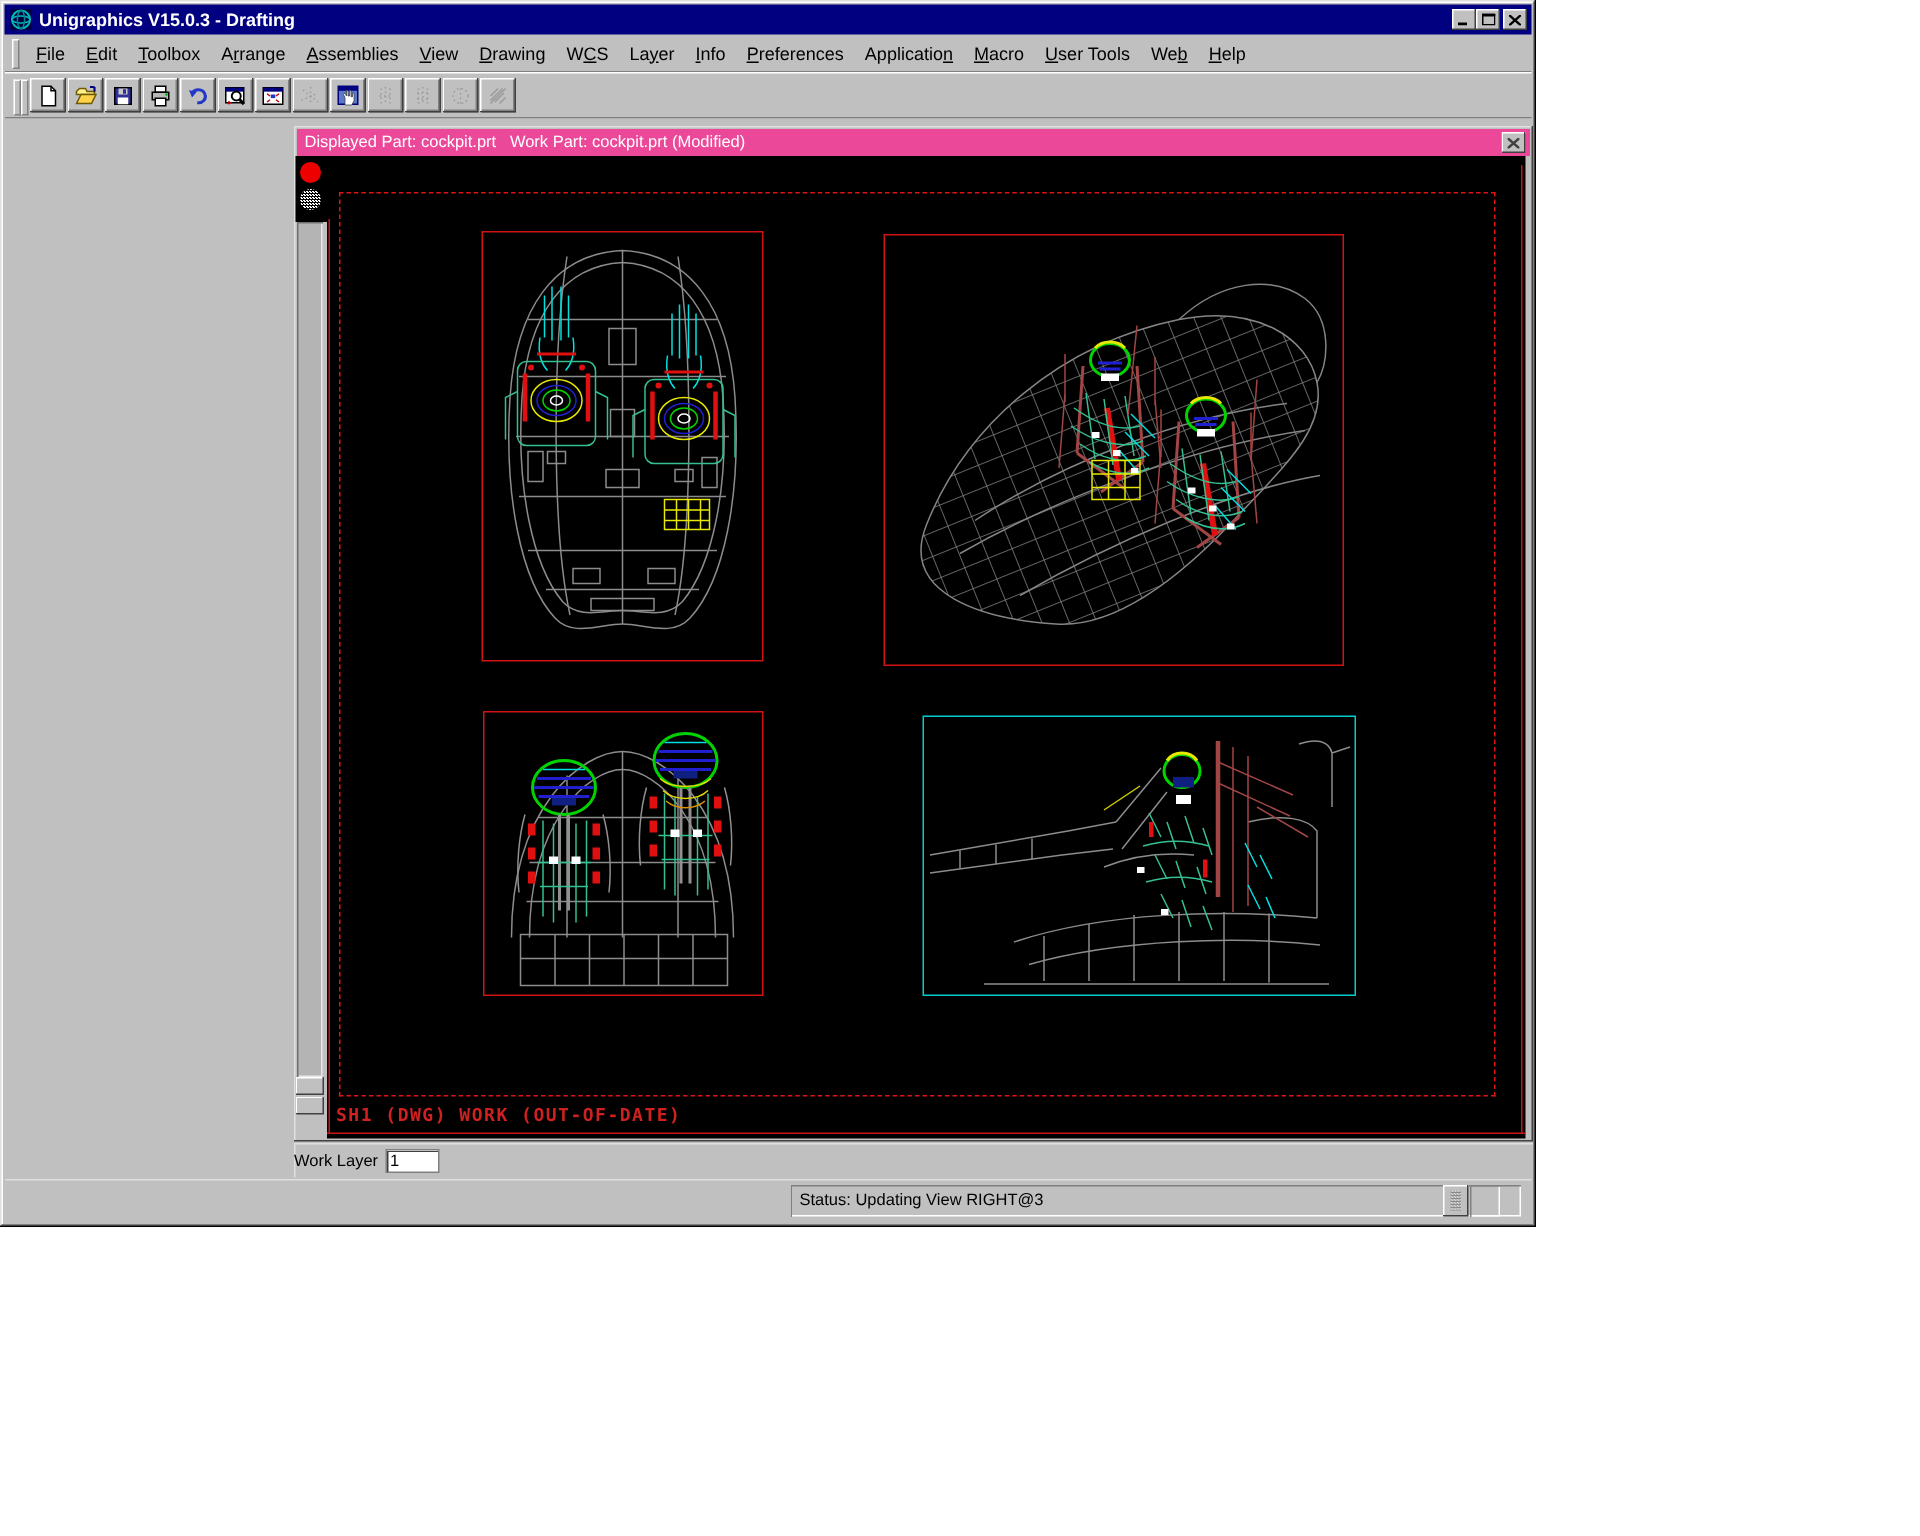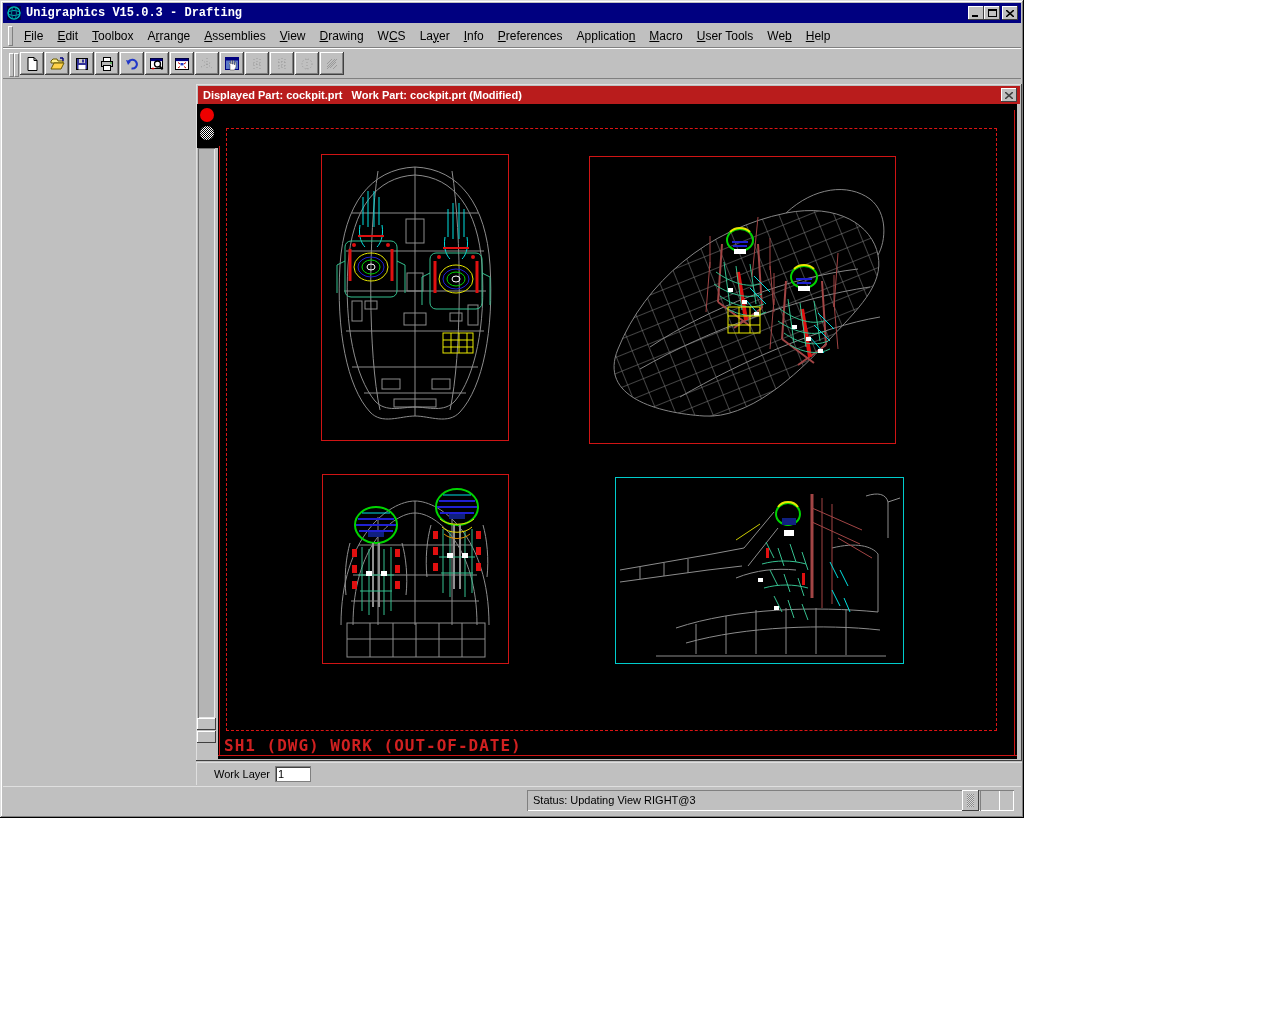--- a/index.html
+++ b/index.html
@@ -6,69 +6,69 @@
   .screen{position:relative;width:1280px;height:1024px;background:#ffffff;overflow:hidden;
           font-family:"Liberation Sans",sans-serif;-webkit-font-smoothing:none;}
   .raised1{background:#c0c0c0;box-shadow:inset -1px -1px 0 #404040,inset 1px 1px 0 #ffffff;}
   .dither-bw{background:conic-gradient(#fff 0 25%,#000 0 50%,#fff 0 75%,#000 0) 0 0/2px 2px;}
   .dither-gy{background:conic-gradient(#d8d8d8 0 25%,#8a8a8a 0 50%,#d8d8d8 0 75%,#8a8a8a 0) 0 0/2px 2px;}
   
   #app{position:absolute;left:0;top:0;width:1024px;height:818px;background:#c0c0c0;
        box-shadow:inset -1px -1px 0 #000000,inset 1px 1px 0 #dfdfdf,inset -2px -2px 0 #808080,inset 2px 2px 0 #ffffff;}
   .titlebar{position:absolute;left:3px;top:3px;width:1018px;height:20px;background:#000080;display:flex;align-items:center;}
   .app-icon{width:16px;height:16px;margin-left:3px;flex:0 0 auto;}
-  .title-text{color:#ffffff;font-weight:bold;font-size:12px;margin-left:4px;white-space:pre;font-family:Liberation Mono, monospace;}
+  .title-text{color:#ffffff;font-weight:bold;font-size:12px;margin-left:4px;white-space:pre;}
   .winbtns{margin-left:auto;margin-right:3px;display:flex;align-items:center;}
   .winbtn{width:16px;height:14px;display:flex;align-items:center;justify-content:center;margin-left:0;}
   .winbtn.close{margin-left:2px;}
   
   .menubar{position:absolute;left:3px;top:24px;width:1018px;height:23px;display:flex;align-items:center;padding-left:4px;box-sizing:border-box;}
   .mb-handle{width:3px;height:18px;margin:0 4px 0 1px;border-left:1px solid #ffffff;border-top:1px solid #ffffff;border-right:1px solid #808080;border-bottom:1px solid #808080;}
   .menu-item{font-size:12px;color:#000;padding:3px 7px;white-space:pre;}
   
   .toolbar{position:absolute;left:3px;top:47px;width:1018px;height:32px;box-shadow:inset 0 1px 0 #808080,inset 0 2px 0 #ffffff,inset 0 -1px 0 #808080;}
   .tb-handle{position:absolute;left:6px;top:6px;width:3px;height:22px;border-left:1px solid #fff;border-top:1px solid #fff;border-right:1px solid #808080;border-bottom:1px solid #808080;}
   .tb-handle2{position:absolute;left:11px;top:6px;width:3px;height:22px;border-left:1px solid #fff;border-top:1px solid #fff;border-right:1px solid #808080;border-bottom:1px solid #808080;}
   .tb-row{position:absolute;left:17px;top:5px;display:flex;gap:1px;}
   .tb-btn{width:24px;height:23px;background:#c0c0c0;border:0;padding:0;display:flex;align-items:center;justify-content:center;
           box-shadow:inset -1px -1px 0 #404040,inset 1px 1px 0 #ffffff,inset -2px -2px 0 #808080;}
   
   .client{position:absolute;left:3px;top:79px;width:1018px;height:707px;background:#c0c0c0;}
   
   .dwin{position:absolute;left:196px;top:84px;width:826px;height:677px;background:#c0c0c0;
         box-shadow:inset -1px -1px 0 #404040,inset 1px 1px 0 #dfdfdf;}
-  .dwin-title{position:absolute;left:2px;top:2px;width:822px;height:18px;background:#b91c1c;color:#ffffff;
-              font-size:11px;font-weight:bold;line-height:18px;padding-left:5px;box-sizing:border-box;white-space:pre;}
+  .dwin-title{position:absolute;left:2px;top:2px;width:822px;height:18px;background:#ec4899;color:#ffffff;
+              font-size:11px;font-weight:normal;line-height:18px;padding-left:5px;box-sizing:border-box;white-space:pre;}
   .dwin-close{position:absolute;right:5px;top:4px;width:16px;height:14px;display:flex;align-items:center;justify-content:center;}
   .strip{position:absolute;left:1px;top:20px;width:21px;height:656px;}
   .strip-black{position:absolute;left:0;top:0;width:21px;height:44px;background:#000;}
   .stoplight{position:absolute;left:3px;width:14px;height:14px;border-radius:50%;}
   .stop-red{top:4px;background:#ee0000;}
   .stop-dither{top:22px;}
   .strip-meter{position:absolute;left:1px;top:44px;width:17px;height:570px;background:#b4b4b4;
                box-shadow:inset 1px 1px 0 #707070,inset -1px -1px 0 #e8e8e8;}
   .strip-thumb{position:absolute;left:0;top:614px;width:19px;height:12px;}
   .strip-thumb2{position:absolute;left:0;top:627px;width:19px;height:12px;}
   .canvas{position:absolute;left:22px;top:20px;width:799px;height:655px;background:#000000;}
   .sheet-dashed{position:absolute;left:8px;top:24px;width:769px;height:601px;border:1px dashed #dd1414;}
   .redline{position:absolute;background:#cc1414;}
   .rl-left{left:1px;top:42px;width:1px;height:610px;}
   .rl-right{left:796px;top:6px;width:1px;height:646px;}
   .rl-bottom{left:0;top:651px;width:799px;height:1px;}
   .annotation{position:absolute;left:6px;top:632px;color:#d02020;font-family:"DejaVu Sans Mono",monospace;
-              font-weight:bold;font-size:16px;letter-spacing:1px;white-space:pre;}
+              font-weight:bold;font-size:12px;letter-spacing:1px;white-space:pre;}
   .dview{position:absolute;box-sizing:border-box;}
   .v-top{left:103px;top:50px;width:188px;height:287px;border:1px solid #d01414;}
   .v-iso{left:371px;top:52px;width:307px;height:288px;border:1px solid #d01414;}
   .v-front{left:104px;top:370px;width:187px;height:190px;border:1px solid #d01414;}
   .v-right{left:397px;top:373px;width:289px;height:187px;border:1px solid #00cccc;}
   
   .worklayer{position:absolute;left:196px;top:762px;width:826px;height:23px;background:#c0c0c0;
              box-shadow:inset 0 1px 0 #dfdfdf,inset 1px 0 0 #dfdfdf;display:flex;align-items:center;}
-  .wl-label{font-size:11px;color:#000;margin-left:18px;}
+  .wl-label{font-size:11px;color:#000;margin-left:0;}
   .wl-input{width:30px;height:14px;margin-left:6px;border:0;padding:0 2px;font-size:11px;font-family:"Liberation Sans",sans-serif;
             background:#ffffff;box-shadow:0 0 0 1px #808080, inset 1px 1px 0 #404040;}
   
   .statusbar{position:absolute;left:3px;top:786px;width:1018px;height:29px;background:#c0c0c0;box-shadow:inset 0 1px 0 #dfdfdf;}
   .sb-panel{position:absolute;top:4px;height:21px;line-height:21px;font-size:11px;color:#000;padding-left:6px;box-sizing:border-box;
             box-shadow:inset 1px 1px 0 #808080,inset -1px -1px 0 #ffffff;white-space:pre;overflow:hidden;}
   .cue-panel{left:5px;width:477px;}
   .status-panel{left:484px;width:473px;margin-left:40px;}
   .sb-btn{position:absolute;left:959px;top:4px;width:17px;height:21px;display:flex;align-items:center;justify-content:center;}
   .sb-glyph{width:7px;height:13px;}

